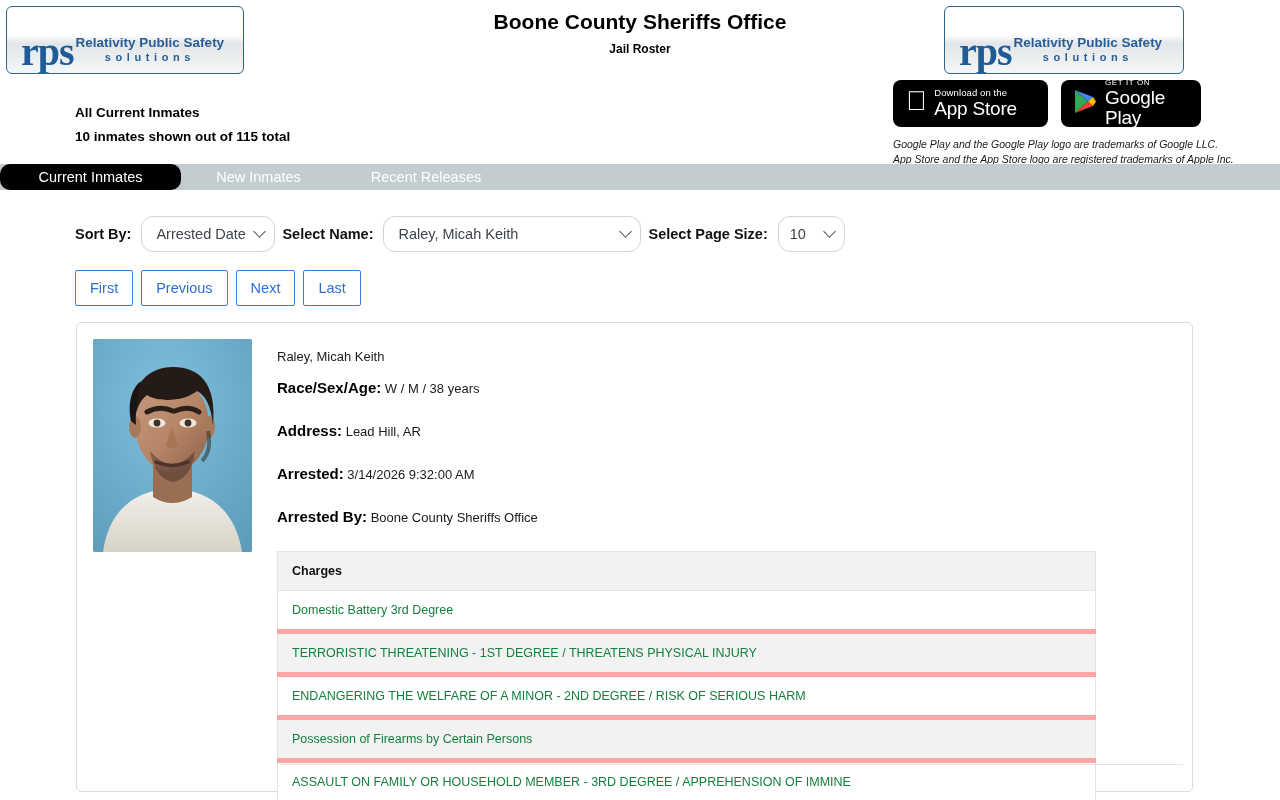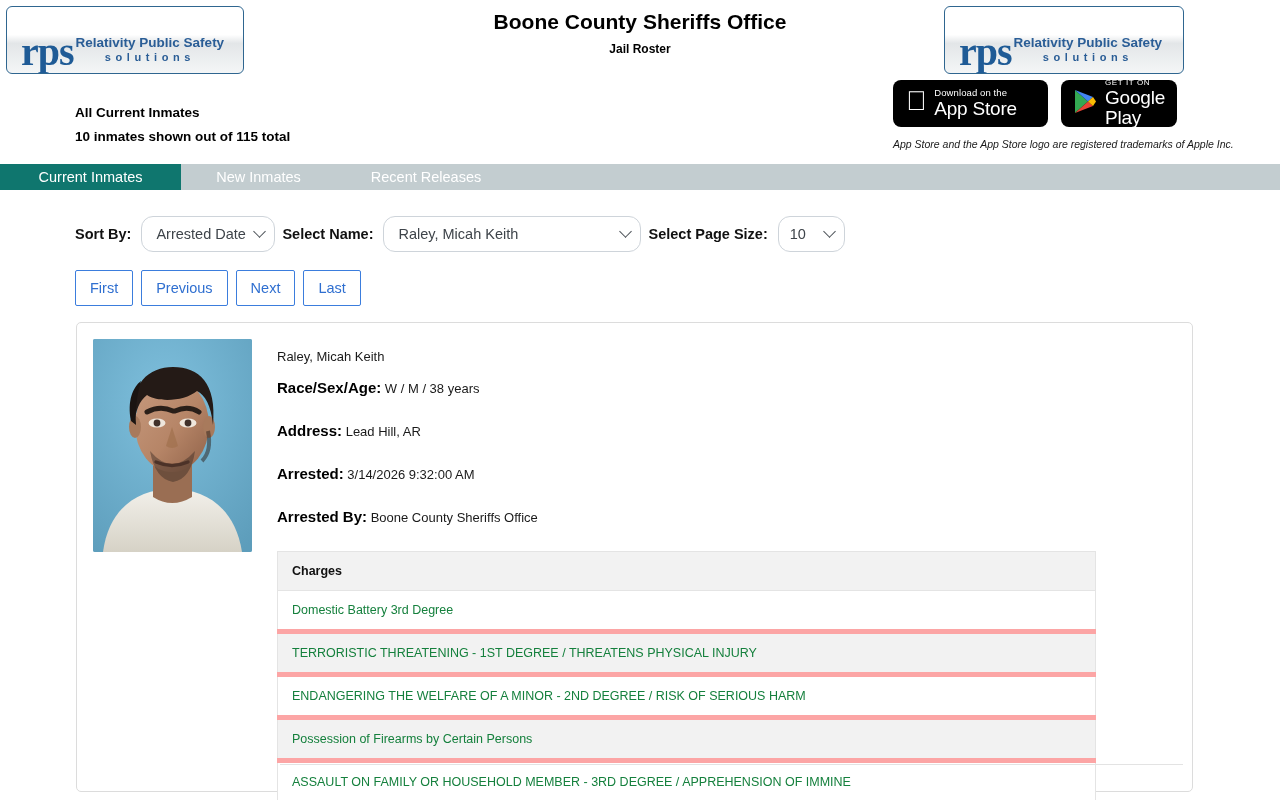--- a/index.html
+++ b/index.html
@@ -82,42 +82,42 @@
   }
 
   
   .badges { position: absolute; left: 893px; top: 80px; display: flex; gap: 13px; }
   .badge {
     background: #000; border-radius: 8px;
     height: 47px; display: flex; align-items: center;
     padding: 0 13px; gap: 8px;
   }
   .badge-apple { width: 155px; }
-  .badge-google { width: 116px; }
+  .badge-google { width: 140px; }
   .badge-txt-top { font-size: 9.5px; color: #fff; line-height: 1.1; letter-spacing: .1px;}
   .badge-txt-top.caps { font-size: 8px; letter-spacing: .6px; }
   .badge-txt-main { font-size: 19px; color: #fff; line-height: 1.05; letter-spacing: -.2px;}
   .apple-glyph { font-size: 27px; color:#fff; line-height: 1; margin-top:-4px;}
 
   .trademark {
     position: absolute; left: 893px; top: 137px;
     font-size: 10.5px; font-style: italic; color: #1a1a1a;
     line-height: 1.45; text-align: left;
   }
 
   
   .tabbar {
     position: absolute; left: 0; top: 164px; width: 1280px; height: 26px;
     background: #c3cdd0; display: flex;
   }
   .tab {
     height: 26px; display: flex; align-items: center; justify-content: center;
     font-size: 14.5px; color: #ffffff; cursor: pointer; user-select: none;
   }
-  .tab-active { background: #0f766e; width: 181px; }
+  .tab-active { background: #000000; width: 181px; border-radius: 10px; }
   .tab-idle { width: 155px; }
   .tab-idle.wide { width: 180px; }
 
   
   .controls {
     position: absolute; left: 75px; top: 216px;
     display: flex; align-items: center; gap: 0;
   }
   .ctl-label {
     font-size: 14.5px; font-weight: bold; color: #111;
@@ -247,20 +247,21 @@
           </svg>
         </span>
         <span>
           <div class="badge-txt-top caps">GET IT ON</div>
           <div class="badge-txt-main">Google Play</div>
         </span>
       </div>
     </div>
 
     <div class="trademark">
+      <div>Google Play and the Google Play logo are trademarks of Google LLC.</div>
       <div>App Store and the App Store logo are registered trademarks of Apple Inc.</div>
     </div>
   </div>
 
   <div class="tabbar">
     <div class="tab tab-active">Current Inmates</div>
     <div class="tab tab-idle">New Inmates</div>
     <div class="tab tab-idle wide">Recent Releases</div>
   </div>
 

